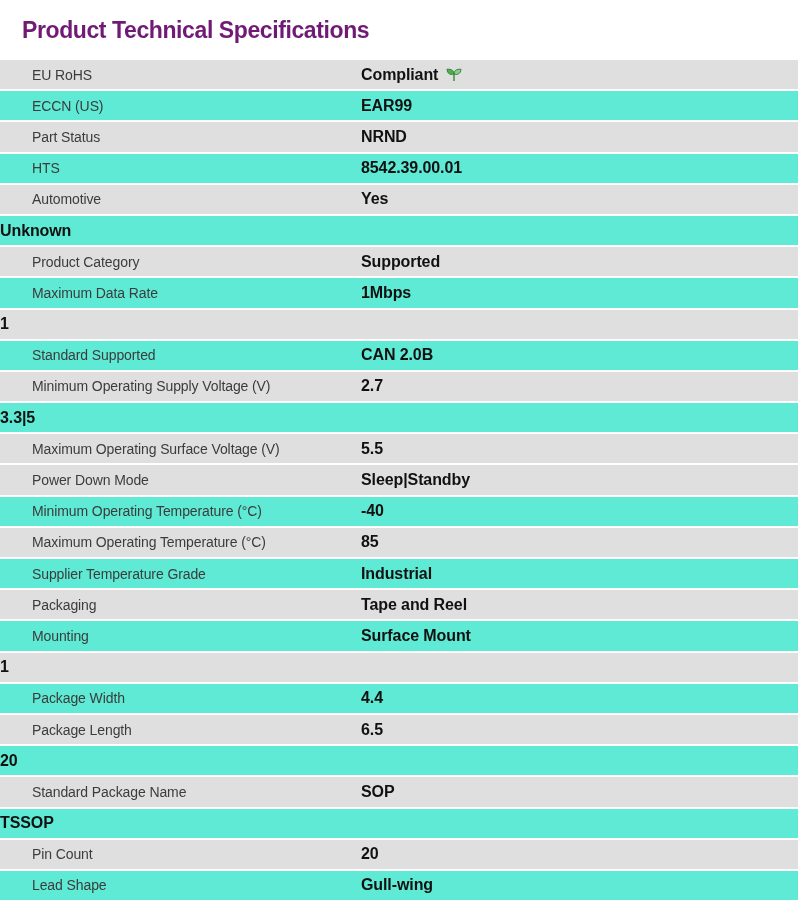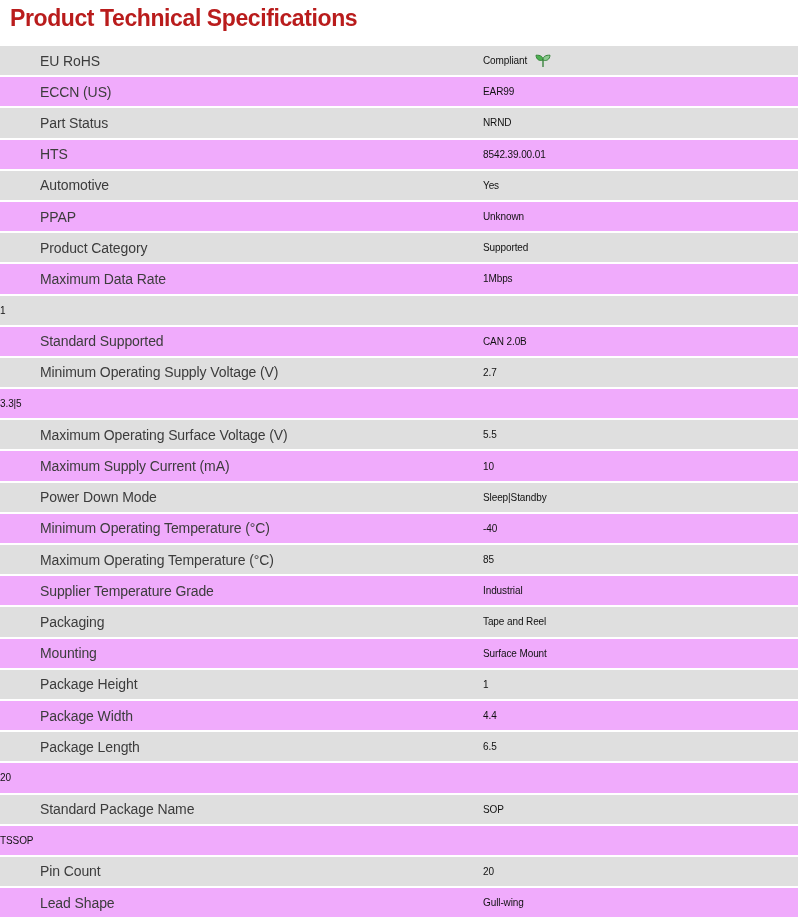--- a/index.html
+++ b/index.html
@@ -6,57 +6,57 @@
   html, body {
     margin: 0;
     padding: 0;
     width: 798px;
     height: 920px;
     background: #ffffff;
     font-family: "Liberation Sans", sans-serif;
     overflow: hidden;
   }
   h1.page-title {
-    margin: 4px;
+    margin: 16px;
     padding: 1px 0 0 6px;
     font-size: 23px;
     line-height: 27px;
     font-weight: 700;
     letter-spacing: -0.4px;
-    color: #b91c1c;
+    color: #701a75;
   }
   .spec-table {
     margin-top: 14px;
     width: 798px;
   }
   .row {
     display: flex;
     align-items: center;
     height: 29.2px;
     margin-bottom: 2px;
-    background: #f0abfc;
+    background: #5eead4;
   }
   .row.alt {
     background: #dfdfdf;
   }
   .label {
-    width: 483px;
-    padding-left: 40px;
+    width: 361px;
+    padding-left: 32px;
     font-size: 14px;
     font-weight: 400;
     color: #3c3c3c;
     letter-spacing: -0.1px;
     white-space: nowrap;
   }
   .value {
     display: flex;
     align-items: center;
     gap: 8px;
-    font-size: 10px;
-    font-weight: 400;
+    font-size: 16px;
+    font-weight: 700;
     color: #111111;
     letter-spacing: -0.1px;
     white-space: nowrap;
   }
   .leaf-icon svg { display: block; }
 </style>
 </head>
 <body>
 
 <main>
@@ -93,21 +93,20 @@
           <span>8542.39.00.01</span>
         </span>
       </div>
       <div class="row alt">
         <span class="label">Automotive</span>
         <span class="value">
           <span>Yes</span>
         </span>
       </div>
       <div class="row">
-        <span class="label">PPAP</span>
         <span class="value">
           <span>Unknown</span>
         </span>
       </div>
       <div class="row alt">
         <span class="label">Product Category</span>
         <span class="value">
           <span>Supported</span>
         </span>
       </div>
@@ -138,26 +137,20 @@
         <span class="value">
           <span>3.3|5</span>
         </span>
       </div>
       <div class="row alt">
         <span class="label">Maximum Operating Surface Voltage (V)</span>
         <span class="value">
           <span>5.5</span>
         </span>
       </div>
-      <div class="row">
-        <span class="label">Maximum Supply Current (mA)</span>
-        <span class="value">
-          <span>10</span>
-        </span>
-      </div>
       <div class="row alt">
         <span class="label">Power Down Mode</span>
         <span class="value">
           <span>Sleep|Standby</span>
         </span>
       </div>
       <div class="row">
         <span class="label">Minimum Operating Temperature (°C)</span>
         <span class="value">
           <span>-40</span>
@@ -181,21 +174,20 @@
           <span>Tape and Reel</span>
         </span>
       </div>
       <div class="row">
         <span class="label">Mounting</span>
         <span class="value">
           <span>Surface Mount</span>
         </span>
       </div>
       <div class="row alt">
-        <span class="label">Package Height</span>
         <span class="value">
           <span>1</span>
         </span>
       </div>
       <div class="row">
         <span class="label">Package Width</span>
         <span class="value">
           <span>4.4</span>
         </span>
       </div>

